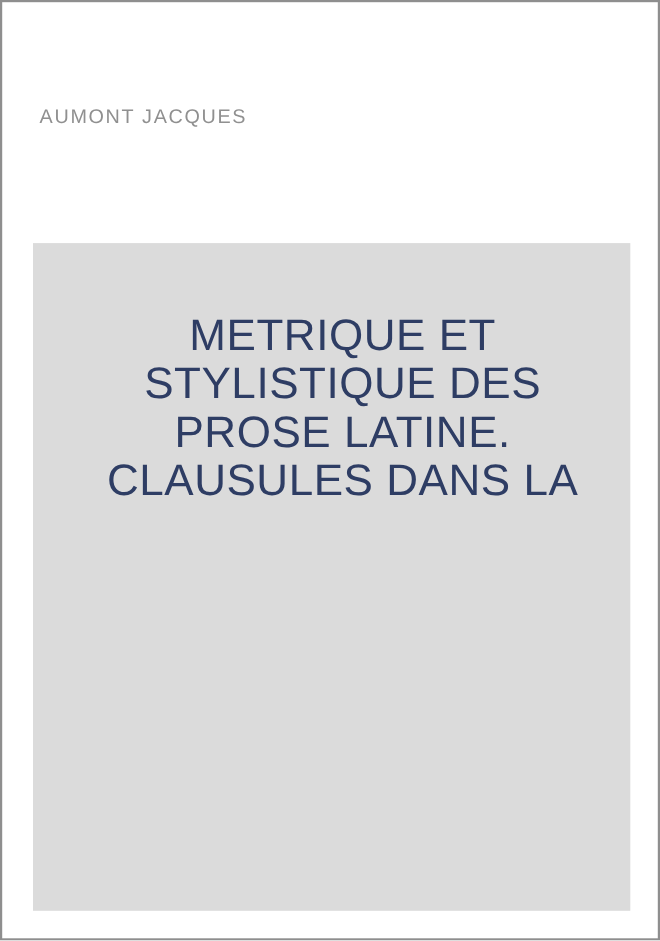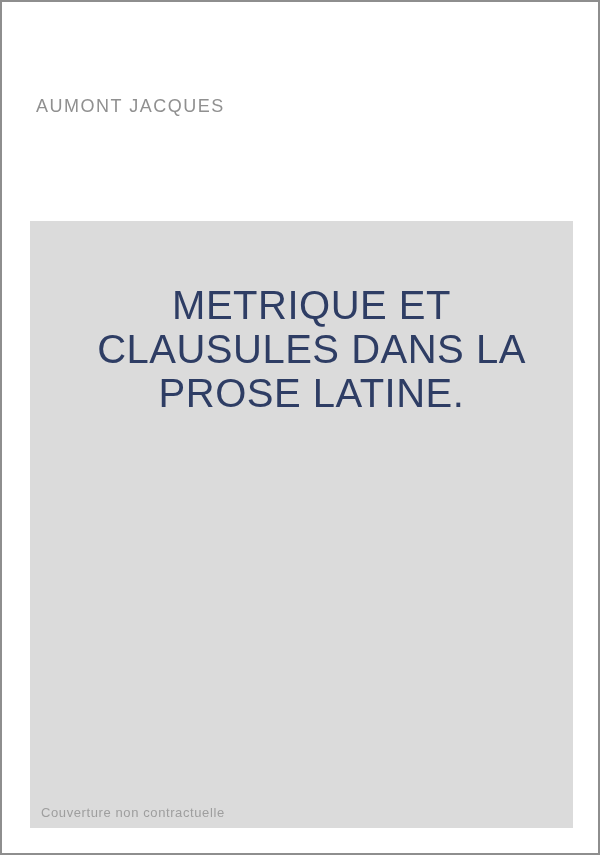--- a/index.html
+++ b/index.html
@@ -67,21 +67,21 @@
 <body>
 
 <div class="page">
 
   <div class="author-name">AUMONT JACQUES</div>
 
   <div class="cover-box">
 
     <div class="cover-title">
       <span class="title-line">METRIQUE ET</span>
+      <span class="title-line">STYLISTIQUE DES</span>
+      <span class="title-line">PROSE LATINE.</span>
       <span class="title-line">CLAUSULES DANS LA</span>
-      <span class="title-line">PROSE LATINE.</span>
     </div>
 
-    <div class="cover-caption">Couverture non contractuelle</div>
 
   </div>
 
 </div>
 
 </body></html>

